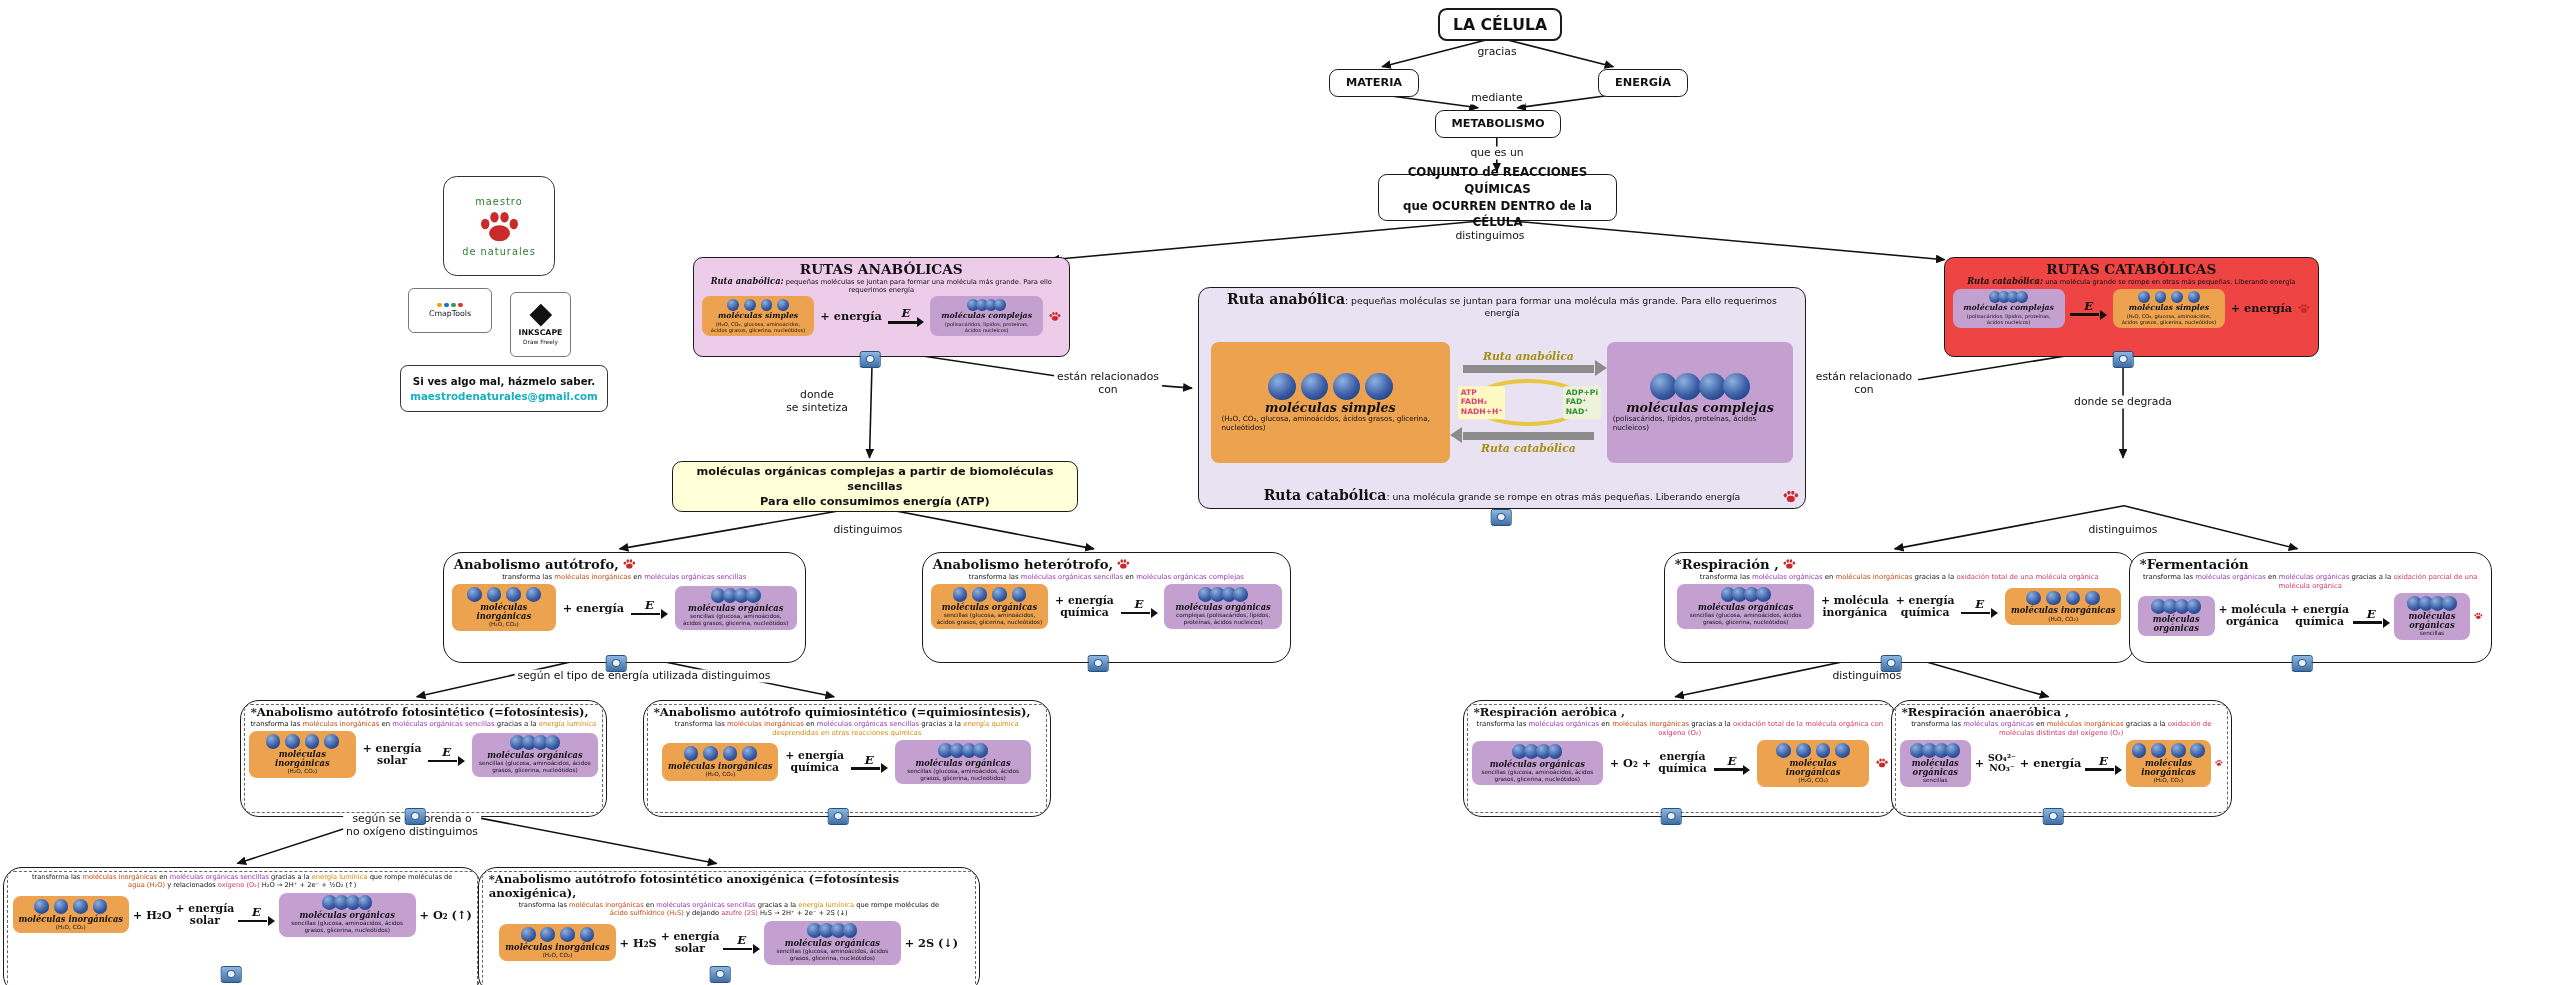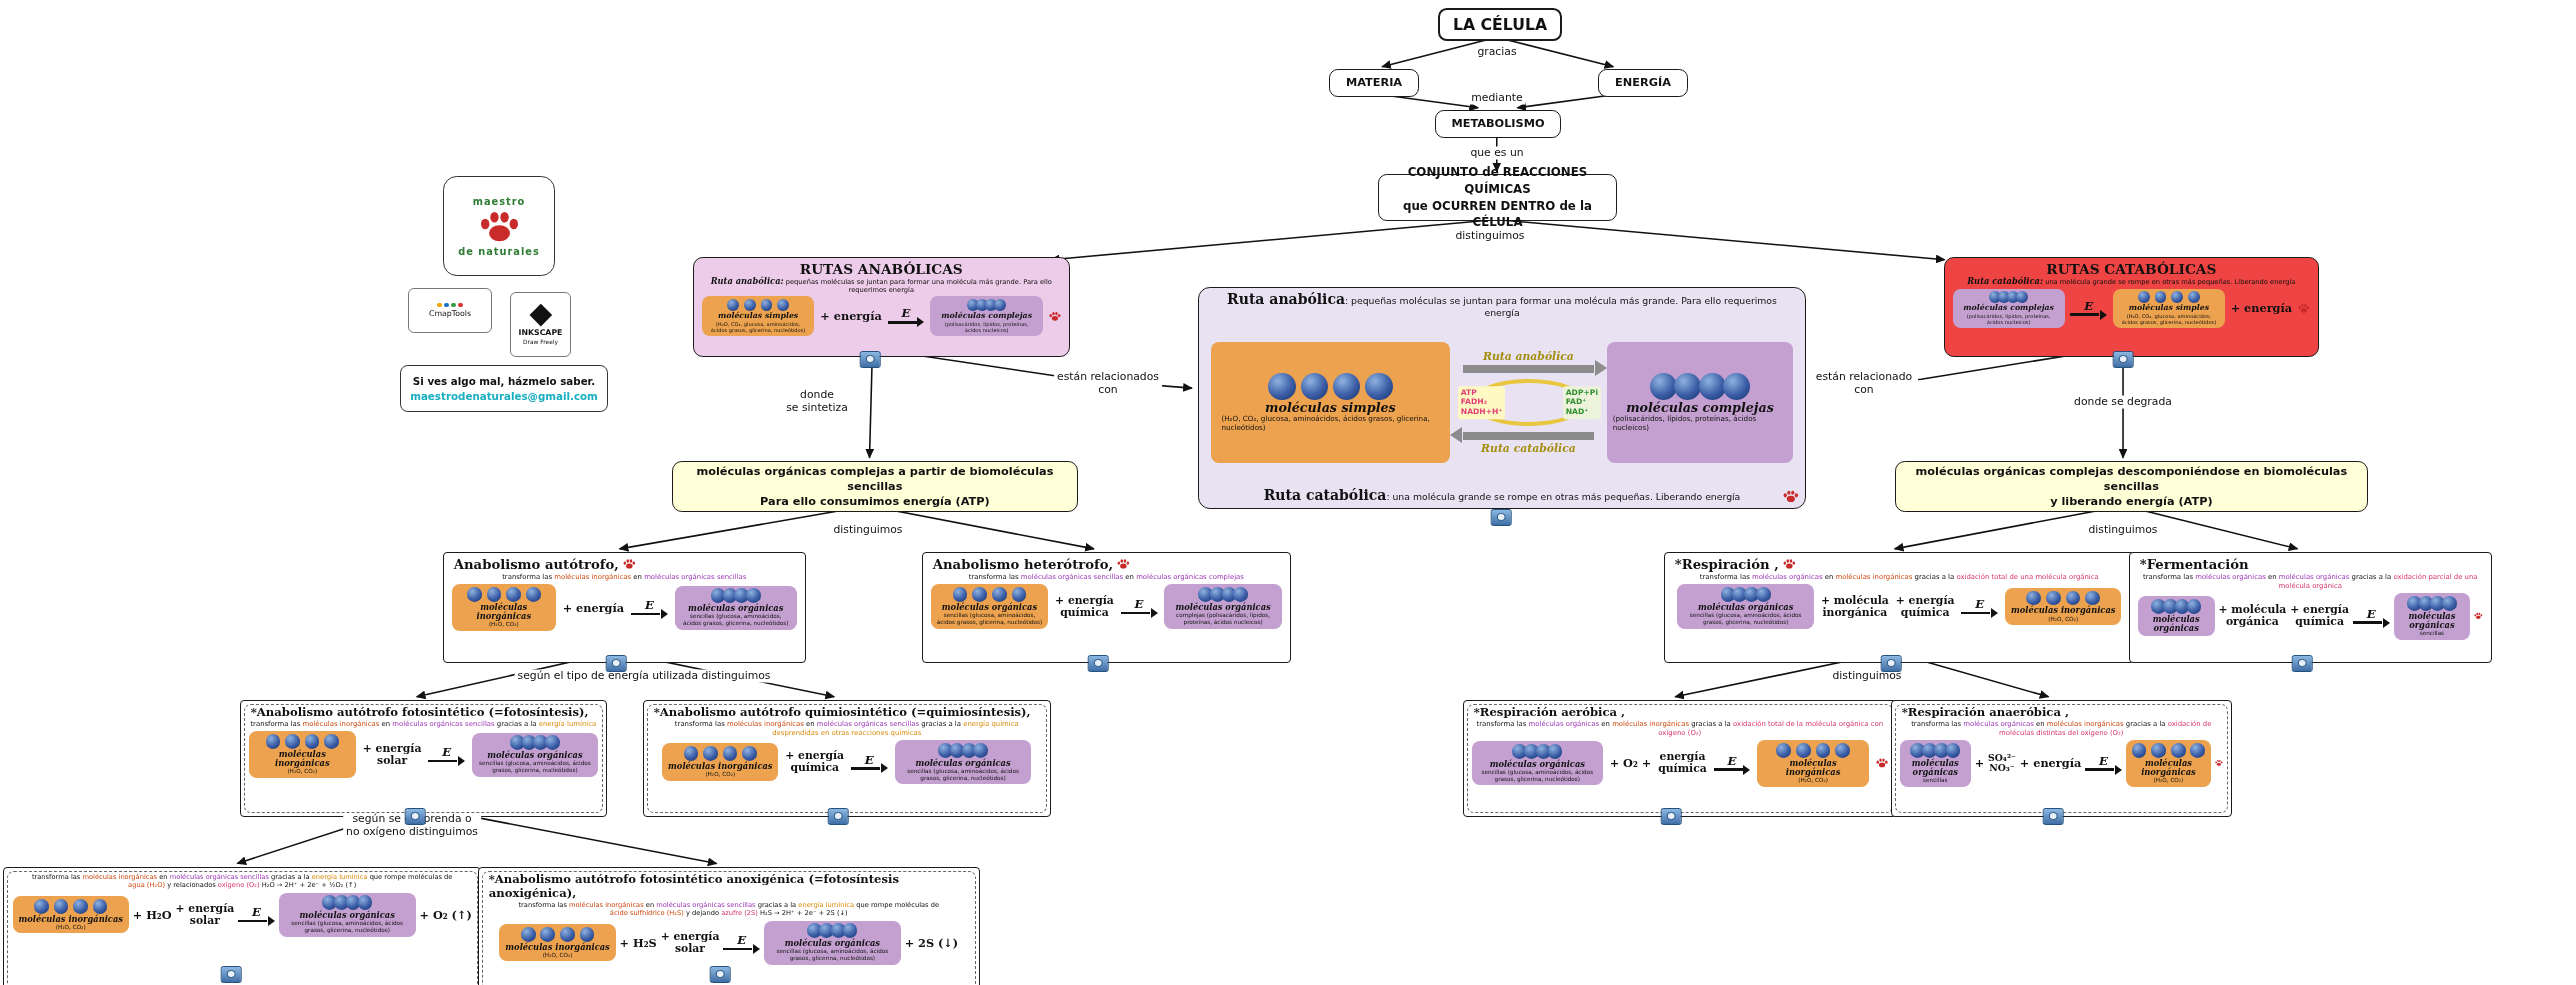--- a/index.html
+++ b/index.html
@@ -11,21 +11,21 @@
   .lbl{position:absolute;z-index:3;transform:translate(-50%,-50%);font-size:10.8px;line-height:1.2;text-align:center;background:#fff;padding:0 2.9px;white-space:nowrap}
   .lbl.wrap{white-space:normal;width:102px}
 
   
   .node{position:absolute;z-index:2;background:#fff;border:1.8px solid #1a1a1a;border-radius:8.8px;display:flex;flex-direction:column;align-items:center;justify-content:center;text-align:center;font-weight:bold}
   .node.cell{font-size:15.7px;border-width:2.2px}
   .node.mini{font-size:11.3px}
   .conj{font-size:11.8px;line-height:1.4}
 
   
-  .card{position:absolute;z-index:2;background:#fff;border:1.6px solid #1a1a1a;border-radius:4px;padding:3.9px 7.8px 4.9px;text-align:center}
+  .card{position:absolute;z-index:2;background:#fff;border:1.6px solid #1a1a1a;border-radius:19px;padding:3.9px 7.8px 4.9px;text-align:center}
   .card.dashed::before{content:"";position:absolute;inset:2.9px;border:1px dashed #666;border-radius:6.9px;pointer-events:none}
   .ct{font-family:"DejaVu Serif",serif;font-size:13.2px;font-weight:bold}
   .ct-sm{font-size:11.6px}
   .ct-row{display:flex;align-items:center;gap:3.9px;justify-content:flex-start;padding-left:2px;text-align:left}
   .desc{font-size:6.9px;line-height:1.25;margin-top:1px}
   .desc.d2{font-size:6.7px}
   .row{display:flex;align-items:center;justify-content:center;gap:6.9px;margin-top:2.9px}
   .row.tightgap{gap:3.9px}
 
   
@@ -90,21 +90,21 @@
 
   
   .ybox{position:absolute;z-index:2;background:#ffffd8;border:1.6px solid #1a1a1a;border-radius:9.8px;display:flex;flex-direction:column;align-items:center;justify-content:center;font-weight:bold;font-size:11.3px;line-height:1.35;text-align:center;padding:2px 5.9px}
 
   
   .cam{position:absolute;z-index:4;width:18.6px;height:14.7px;transform:translateX(-50%);background:linear-gradient(#8cb8e2,#3f6ea6);border:1px solid #24517d;border-radius:2.5px}
   .cam::after{content:"";position:absolute;left:4.9px;top:2.5px;width:6.9px;height:6.9px;border-radius:50%;background:#e8f1fa;border:1px solid #24517d}
 
   
   .brand{position:absolute;z-index:2;background:#fff;border:1.5px solid #333;border-radius:13.7px;display:flex;flex-direction:column;align-items:center;justify-content:center;gap:1px}
-  .brand .arc{font-size:9.8px;font-weight:bold;color:#2e7d32;letter-spacing:1px}
+  .brand .arc{font-size:9.8px;font-weight:normal;color:#2e7d32;letter-spacing:1px}
   .chipbox{position:absolute;z-index:2;background:#fff;border:1.2px solid #777;border-radius:5.9px;display:flex;flex-direction:column;align-items:center;justify-content:center;gap:2px;font-size:7.8px;text-align:center}
   .dots{display:flex;gap:2px}
   .dots i{width:4.9px;height:4.9px;border-radius:50%;display:block}
   .ink-diamond{width:15.7px;height:15.7px;background:#111;transform:rotate(45deg);margin:2.9px}
   .notebox{position:absolute;z-index:2;background:#fff;border:1.5px solid #333;border-radius:7.8px;text-align:center;font-size:10.3px;display:flex;flex-direction:column;justify-content:center;line-height:1.4}
   .email{color:#19aec0;font-weight:bold}
   .corner-paw{position:absolute;right:5.9px;bottom:3.9px}
 </style>
 </head>
 <body>
@@ -308,24 +308,20 @@
   <div class="lbl" style="left:817px;top:402px">
     <span style="display:block">donde</span>
     <span style="display:block">se sintetiza</span>
   </div>
   <div class="lbl" style="left:2123px;top:402px">donde se degrada</div>
 
   <div class="ybox" style="left:672px;top:461px;width:392px;height:45px">
     <span>moléculas orgánicas complejas a partir de biomoléculas sencillas</span>
     <span>Para ello consumimos energía (ATP)</span>
   </div>
-  <div class="ybox" style="left:1895px;top:461px;width:459px;height:45px">
-    <span>moléculas orgánicas complejas descomponiéndose en biomoléculas sencillas</span>
-    <span>y liberando energía (ATP)</span>
-  </div>
 
   <div class="lbl" style="left:868px;top:530px">distinguimos</div>
   <div class="lbl" style="left:2123px;top:530px">distinguimos</div>
 
   <div class="card" style="left:443px;top:552px;width:345px;height:100px">
     <div class="ct-row">
         <span class="ct">Anabolismo autótrofo,</span>
       <svg class="paw" width="12.7" height="11.8" viewBox="0 0 24 22">
           <g fill="#c92a2a">
             <ellipse cx="12" cy="15" rx="6.2" ry="4.8"></ellipse>

